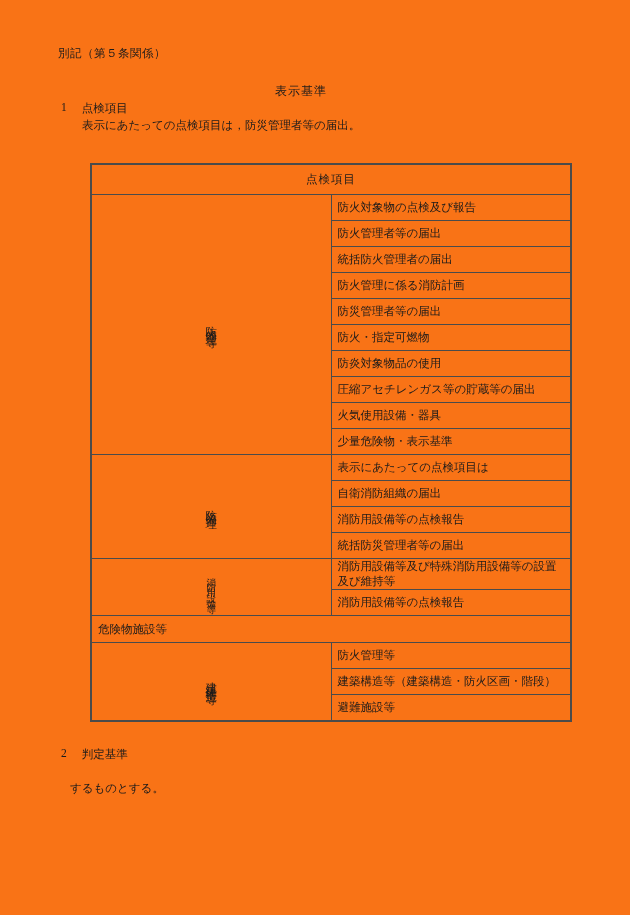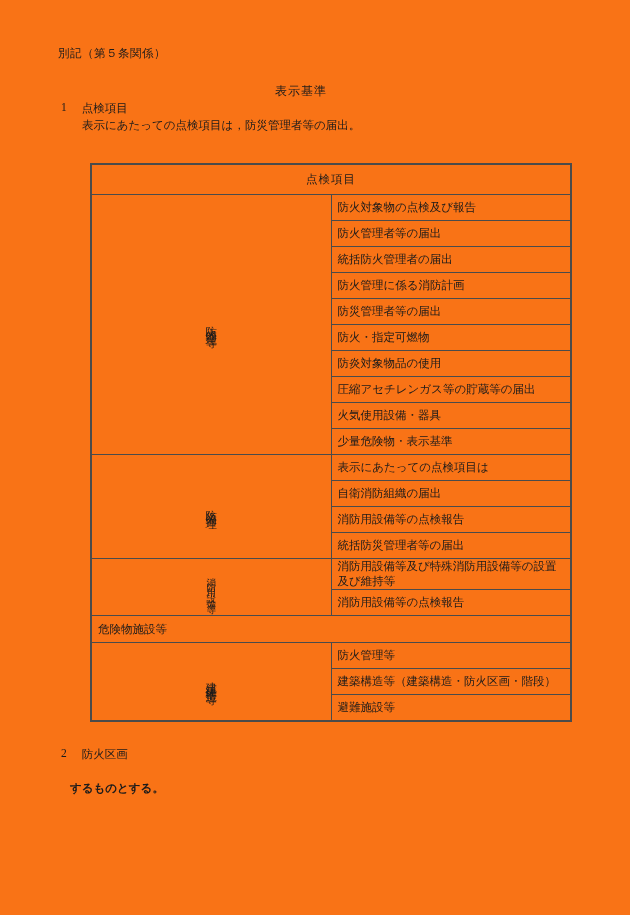--- a/index.html
+++ b/index.html
@@ -12,21 +12,21 @@
     color:#1b1b1b;
     overflow:hidden;
   }
   .annotation{position:absolute;left:58px;top:46px;letter-spacing:0.5px;}
   .doc-title{position:absolute;left:0;top:83px;width:602px;text-align:center;font-size:12px;letter-spacing:1px;}
   .sec-head{position:absolute;display:flex;gap:15px;}
   .sec1-head{left:61px;top:101px;}
   .sec1-body{position:absolute;left:82px;top:118px;}
   .sec2-head{left:61px;top:747px;}
   .sec2-line1{position:absolute;left:84px;top:764px;}
-  .sec2-line2{position:absolute;left:70px;top:781px;font-weight:bold;}
+  .sec2-line2{position:absolute;left:70px;top:781px;}
 
   table.insp{
     position:absolute;left:90px;top:163px;
     width:482px;
     border-collapse:collapse;
     border:2px solid #4b4b4b;
     table-layout:fixed;
   }
   table.insp td{border:1px solid #4b4b4b;font-size:11.5px;color:#1b1b1b;}
   td.hdr{height:27px;text-align:center;letter-spacing:1px;}
@@ -129,17 +129,17 @@
           <td class="item">建築構造等（建築構造・防火区画・階段）</td>
         </tr>
         <tr>
           <td class="item">避難施設等</td>
         </tr>
       </tbody>
   </table>
 
   <div class="sec-head sec2-head">
     <span>2</span>
-    <span>防火区画</span>
+    <span>判定基準</span>
   </div>
   <div class="sec2-line2">するものとする。</div>
 
 </div>
 
 </body></html>

